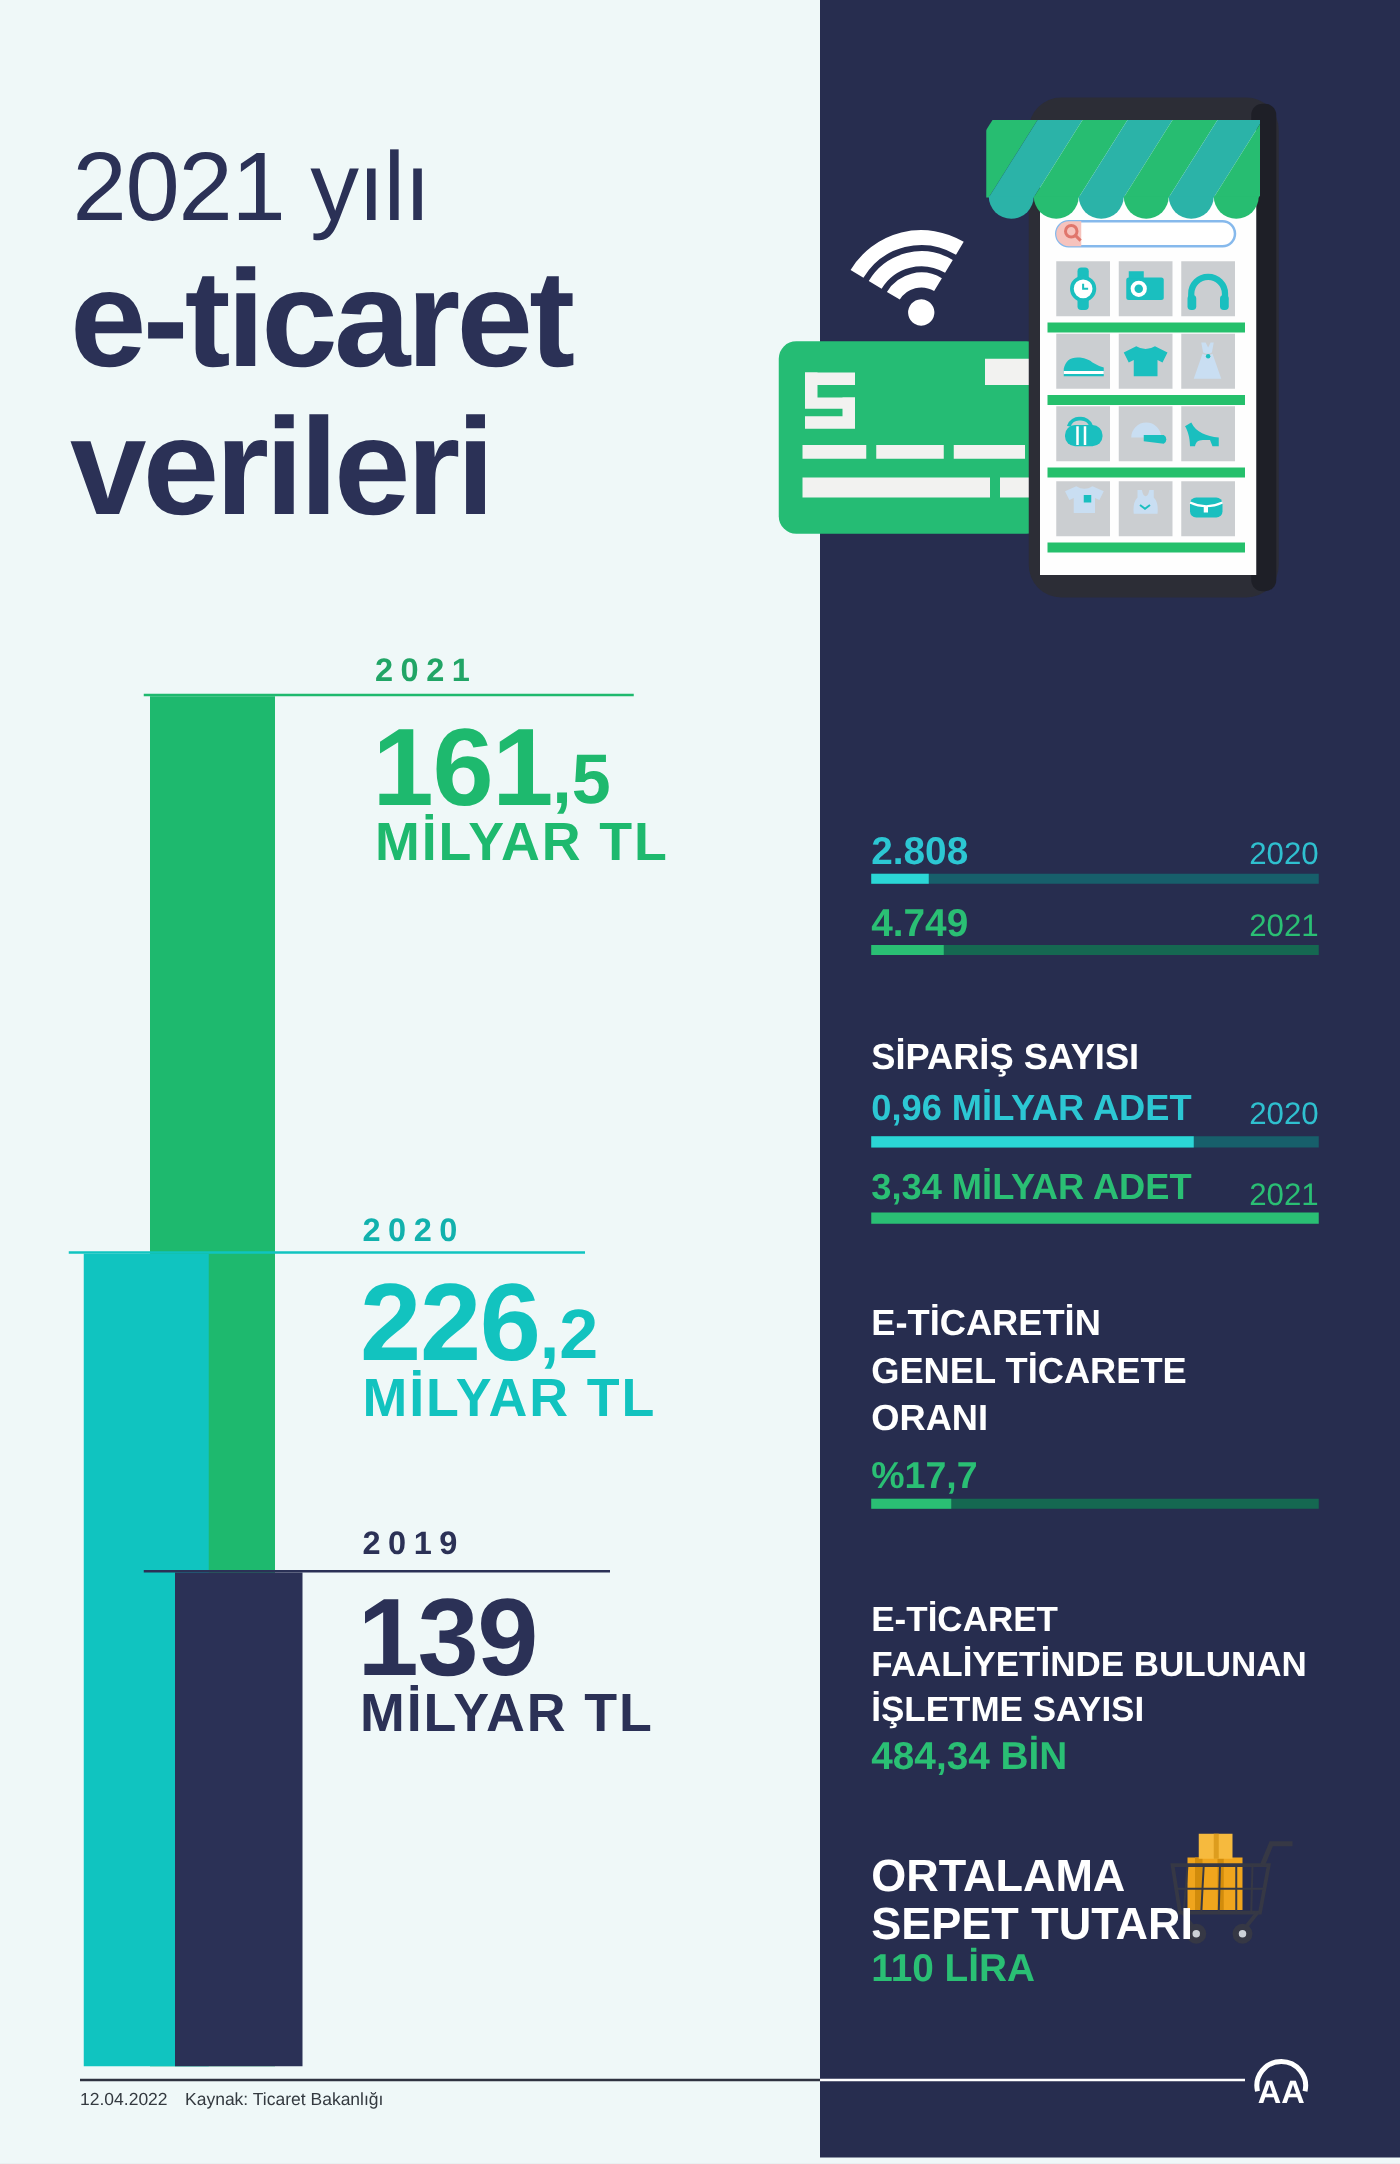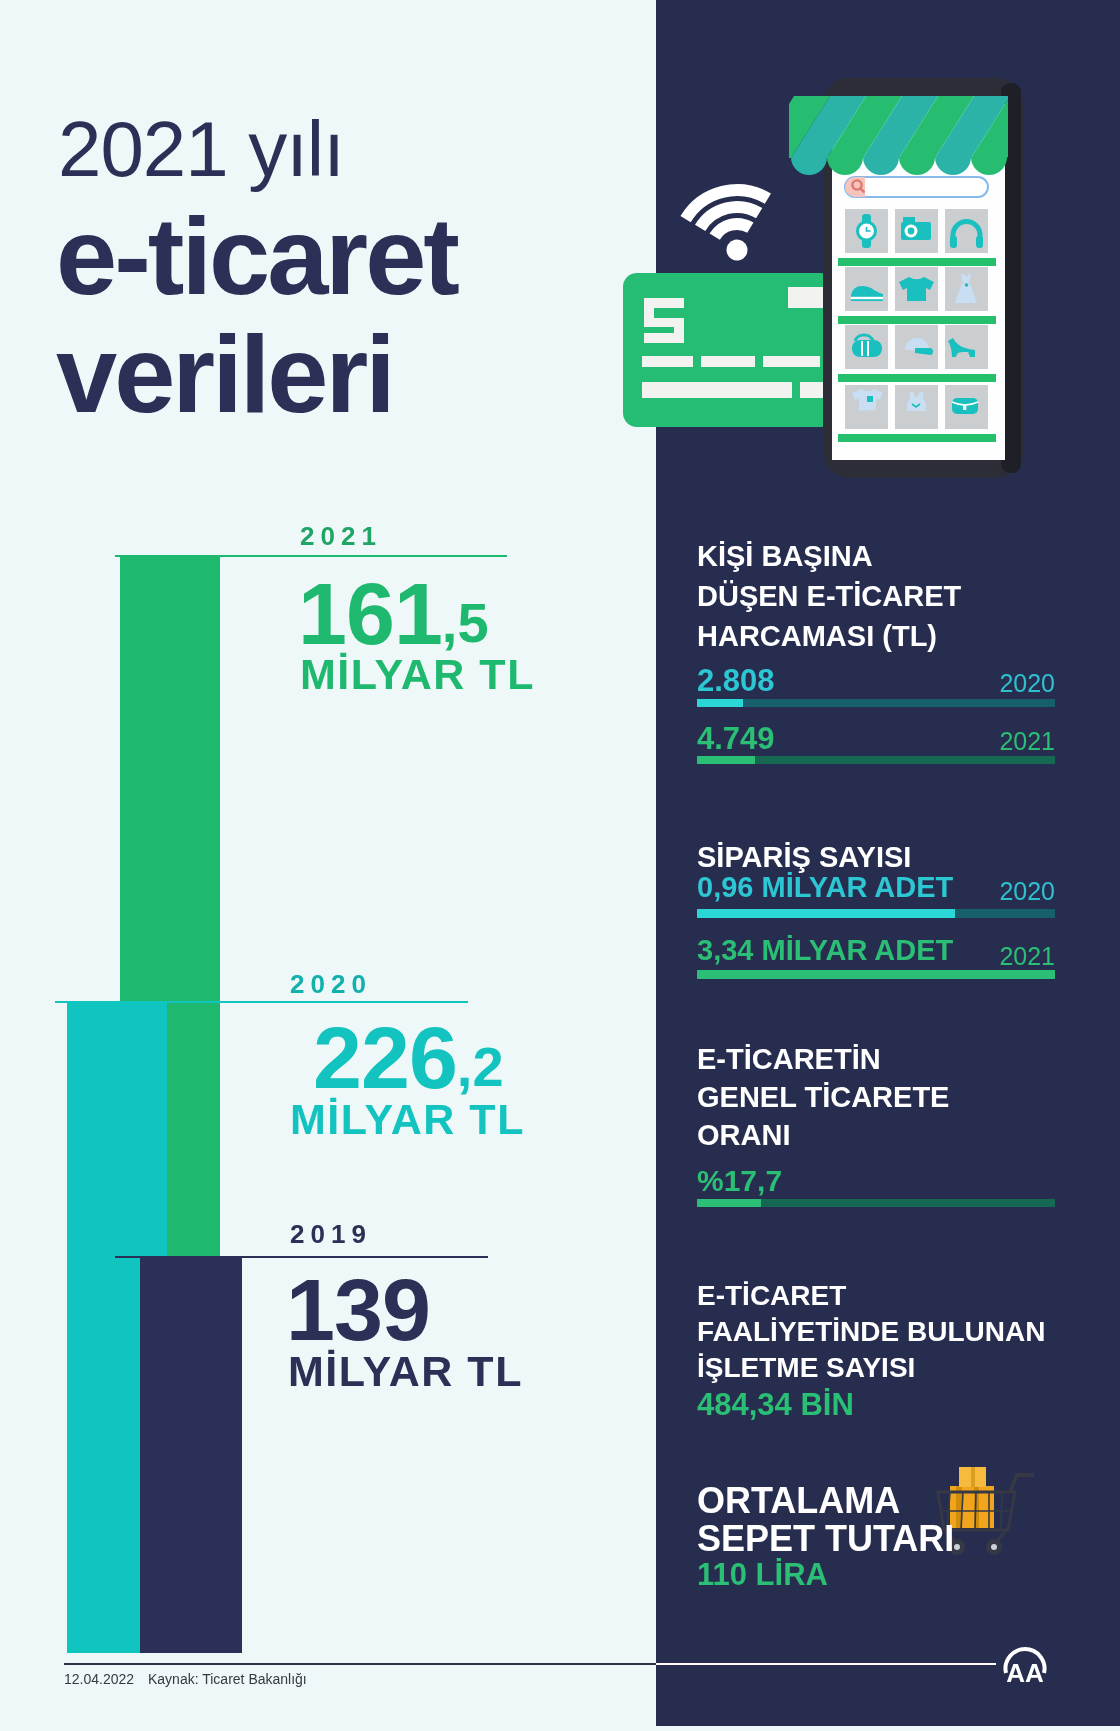--- a/index.html
+++ b/index.html
@@ -21,30 +21,30 @@
   .line-2021{left:115px;top:555px;width:392px;background:#1eb96e;}
   .line-2020{left:55px;top:1001px;width:413px;background:#10c4c0;}
   .line-2019{left:115px;top:1256px;width:373px;background:#2b3156;}
   .yearlab{font-size:26px;font-weight:700;letter-spacing:6px;z-index:5;}
   .y-2021{left:300px;top:521px;color:#21a566;}
   .y-2020{left:290px;top:969px;color:#12b1ad;}
   .y-2019{left:290px;top:1219px;color:#2b3156;}
   .bigval{font-size:88px;font-weight:700;line-height:1;z-index:5;letter-spacing:-1px;}
   .bigval .dec{font-size:56px;position:relative;top:-2px;letter-spacing:0;}
   .v-2021{left:298px;top:570px;color:#1eb96e;}
-  .v-2020{left:288px;top:1014px;color:#12c3bf;margin-left:25px;}
+  .v-2020{left:288px;top:1014px;color:#12c3bf;}
   .v-2019{left:286px;top:1266px;color:#2b3156;}
   .unit{font-size:43px;font-weight:700;letter-spacing:1.5px;z-index:5;}
   .u-2021{left:300px;top:650px;color:#1eb96e;}
   .u-2020{left:290px;top:1095px;color:#12c3bf;}
   .u-2019{left:288px;top:1347px;color:#2b3156;}
   
   .ptitle{color:#ffffff;font-size:29px;font-weight:700;line-height:40px;z-index:5;}
   .b1t{left:697px;top:536px;}
-  .b2t{left:697px;top:826px;margin-top:11px;}
+  .b2t{left:697px;top:826px;}
   .b3t{left:697px;top:1040px;line-height:38px;}
   .b4t{left:697px;top:1278px;line-height:36px;font-size:28px;}
   .b5t{left:697px;top:1482px;line-height:38px;font-size:36px;}
   .pval{font-size:31px;font-weight:700;}
   .pval.cyan{color:#2cc7d3;}
   .pval.green{color:#2abf74;}
   .pyear{width:150px;text-align:right;font-size:25px;font-weight:400;}
   .pyear.cyan{color:#2fc0cf;}
   .pyear.green{color:#2abf74;}
   .r1v{left:697px;top:663px;}  .r1y{left:905px;top:669px;}
@@ -97,25 +97,20 @@
 
   <div class="abs bigval v-2021"><span>161</span><span class="dec">,5</span></div>
   <div class="abs unit u-2021">MİLYAR TL</div>
 
   <div class="abs bigval v-2020"><span>226</span><span class="dec">,2</span></div>
   <div class="abs unit u-2020">MİLYAR TL</div>
 
   <div class="abs bigval v-2019"><span>139</span><span class="dec"></span></div>
   <div class="abs unit u-2019">MİLYAR TL</div>
 
-  <div class="abs ptitle b1t">
-    <div>KİŞİ BAŞINA</div>
-    <div>DÜŞEN E-TİCARET</div>
-    <div>HARCAMASI (TL)</div>
-  </div>
   <div class="abs pval cyan r1v">2.808</div>
   <div class="abs pyear cyan r1y">2020</div>
   <div class="abs track tk-cyan bar1">
       <div class="fill fl-cyan"></div>
     </div>
 
   <div class="abs pval green r2v">4.749</div>
   <div class="abs pyear green r2y">2021</div>
   <div class="abs track tk-green bar2">
       <div class="fill fl-green"></div>

